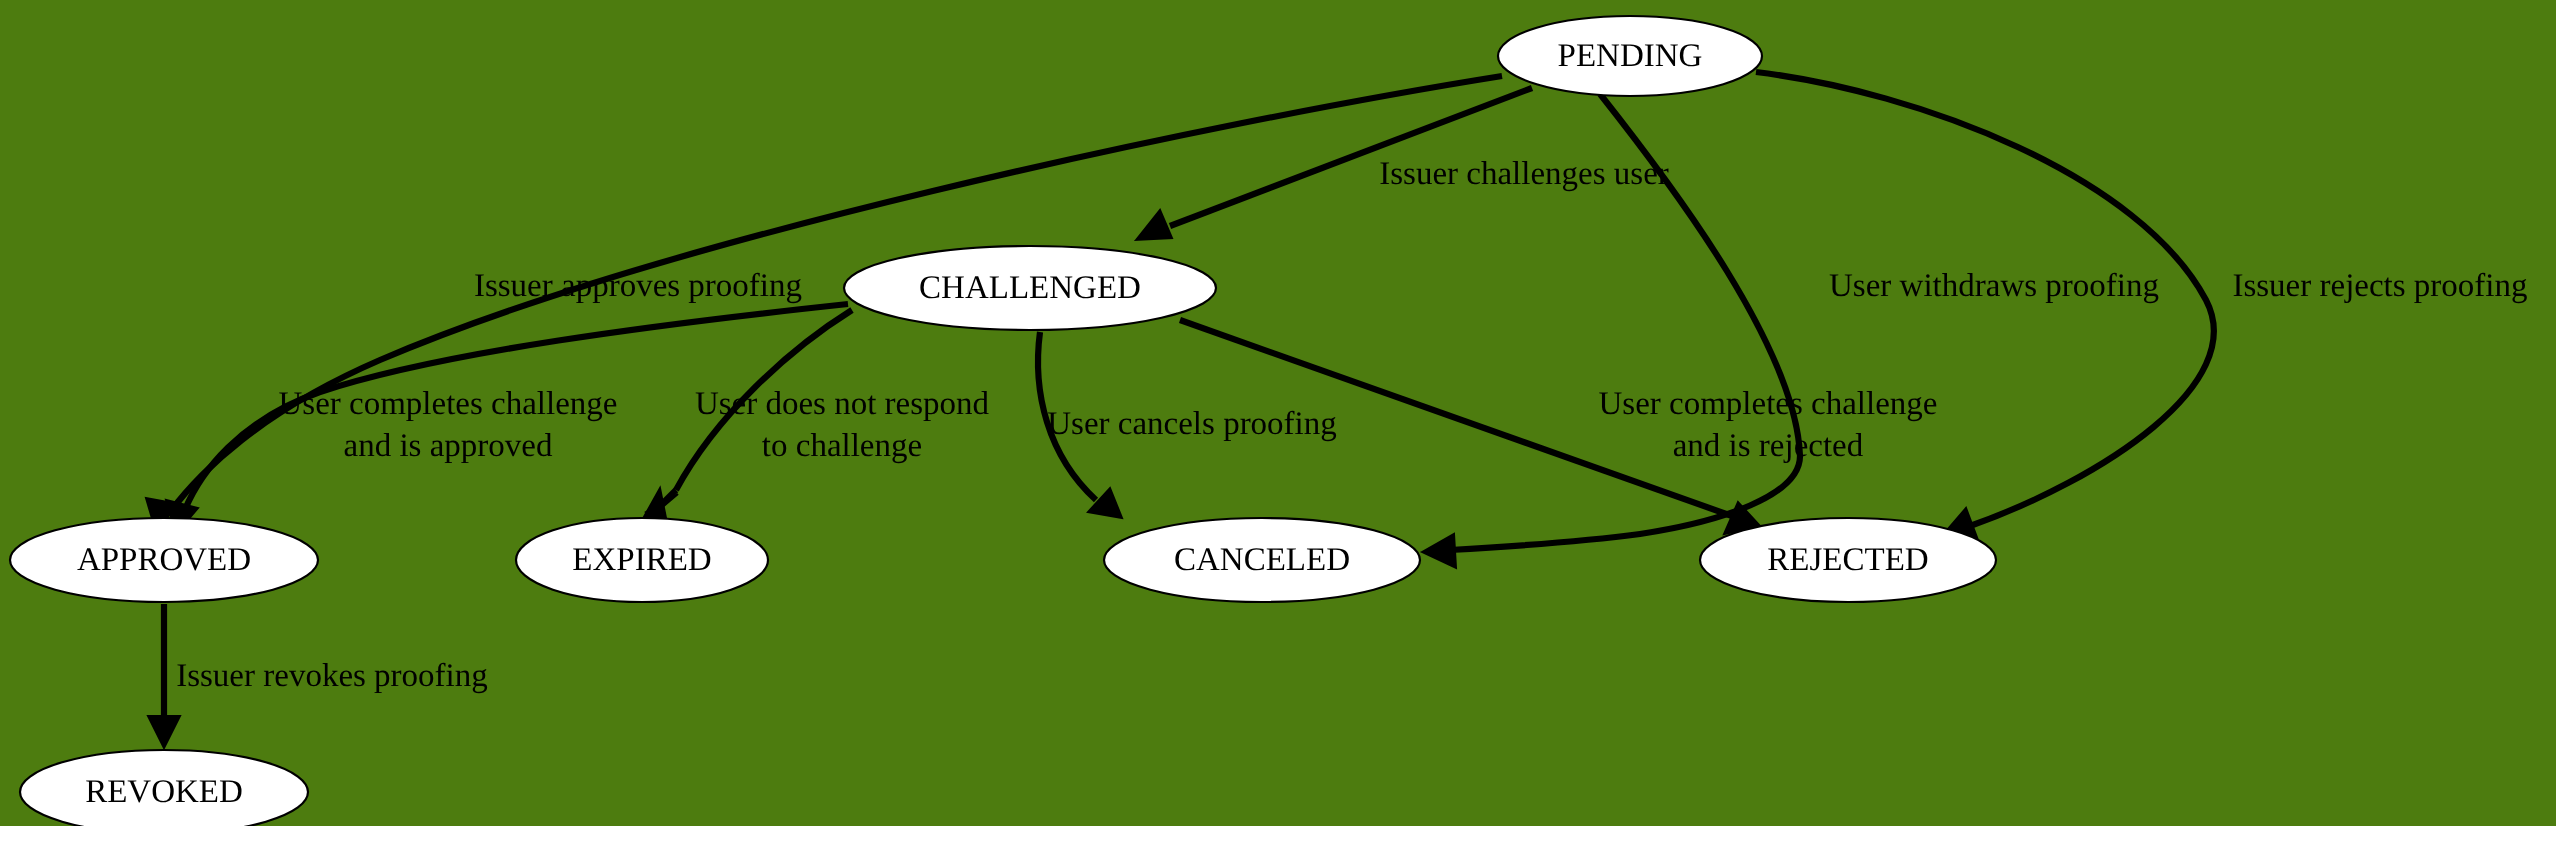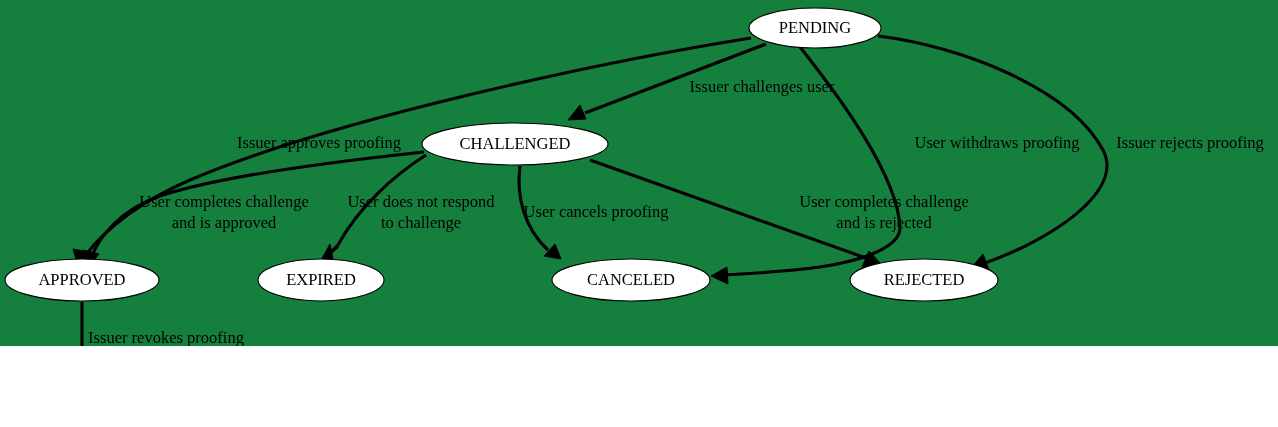--- a/index.html
+++ b/index.html
@@ -3,22 +3,22 @@
 <meta charset="utf-8">
 <style>
   html, body {
     margin: 0;
     padding: 0;
     background: #ffffff;
   }
   #canvas {
     position: relative;
     width: 1278px;
-    height: 346px;
-    background: #15803d;
+    height: 413px;
+    background: #4d7c0f;
     font-family: "Liberation Serif", "DejaVu Serif", serif;
     overflow: hidden;
   }
   svg#graph {
     position: absolute;
     left: 0;
     top: 0;
     width: 1278px;
     height: 427px;
   }

